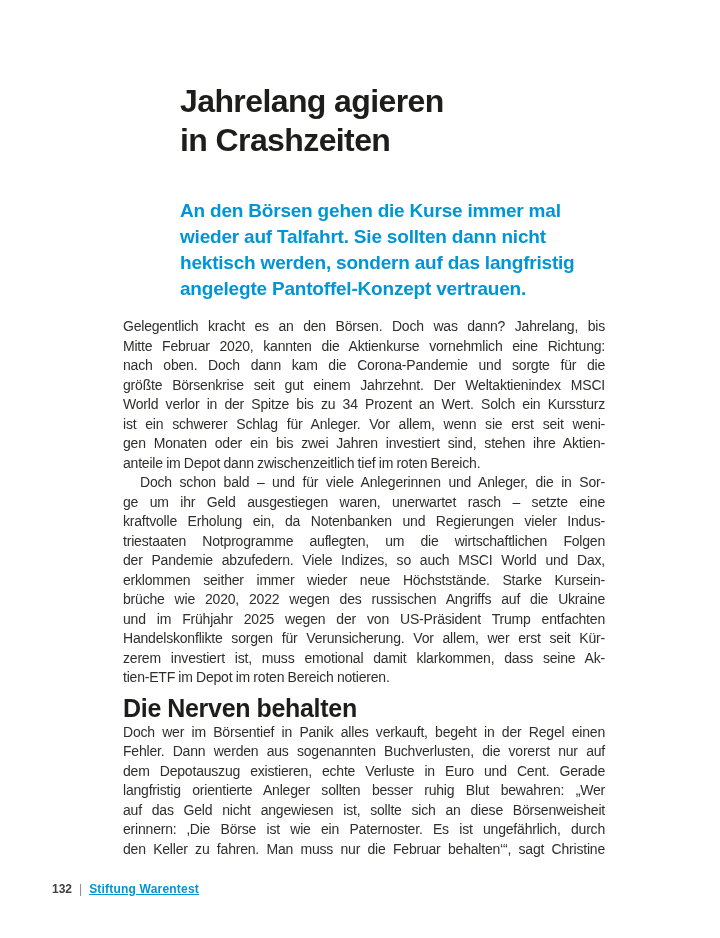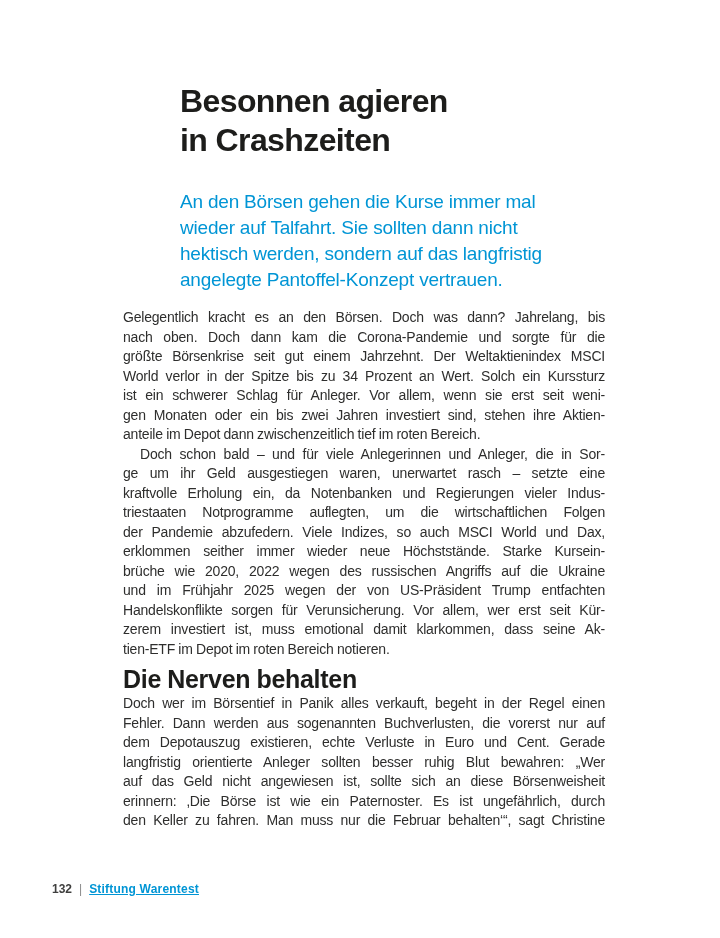--- a/index.html
+++ b/index.html
@@ -26,24 +26,24 @@
   h1 {
     margin: 0 0 0 57px;
     font-size: 32px;
     line-height: 39px;
     font-weight: bold;
     letter-spacing: -0.6px;
     color: var(--title_text);
   }
   h1 .tline { white-space: nowrap; }
   .lead {
-    margin: 29px 0 0 57px;
+    margin: 38px 0 0 57px;
     font-size: 19px;
     line-height: 26px;
-    font-weight: normal;
+    font-weight: bold;
     letter-spacing: -0.2px;
     color: var(--accent);
   }
   .lead .lline { white-space: nowrap; }
   .body-text {
     margin-top: 15px;
     font-size: 14px;
     line-height: 19.5px;
     letter-spacing: -0.2px;
     word-spacing: -0.4px;
@@ -81,32 +81,33 @@
     letter-spacing: 0.2px;
     text-decoration: underline;
   }
 </style>
 </head>
 <body>
 
 <div class="page">
   <div class="content">
     <h1>
-        <div class="tline">Besonnen agieren</div>
+        <div class="tline">Jahrelang agieren</div>
         <div class="tline">in Crashzeiten</div>
       </h1>
     <div class="lead">
         <div class="lline">An den Börsen gehen die Kurse immer mal</div>
         <div class="lline">wieder auf Talfahrt. Sie sollten dann nicht</div>
         <div class="lline">hektisch werden, sondern auf das langfristig</div>
         <div class="lline">angelegte Pantoffel-Konzept vertrauen.</div>
       </div>
     <div class="body-text">
         <div>
           <div class="jline">Gelegentlich kracht es an den Börsen. Doch was dann? Jahrelang, bis</div>
+          <div class="jline">Mitte Februar 2020, kannten die Aktienkurse vornehmlich eine Richtung:</div>
           <div class="jline">nach oben. Doch dann kam die Corona-Pandemie und sorgte für die</div>
           <div class="jline">größte Börsenkrise seit gut einem Jahrzehnt. Der Weltaktienindex MSCI</div>
           <div class="jline">World verlor in der Spitze bis zu 34 Prozent an Wert. Solch ein Kurssturz</div>
           <div class="jline">ist ein schwerer Schlag für Anleger. Vor allem, wenn sie erst seit weni-</div>
           <div class="jline">gen Monaten oder ein bis zwei Jahren investiert sind, stehen ihre Aktien-</div>
           <div class="jline no-stretch">anteile im Depot dann zwischenzeitlich tief im roten Bereich.</div>
         </div>
         <div>
           <div class="jline indent">Doch schon bald – und für viele Anlegerinnen und Anleger, die in Sor-</div>
           <div class="jline">ge um ihr Geld ausgestiegen waren, unerwartet rasch – setzte eine</div>

